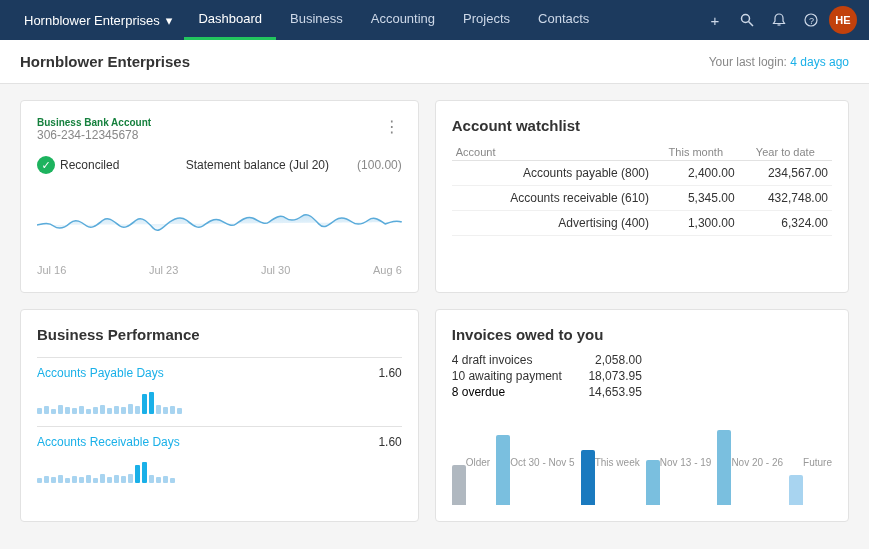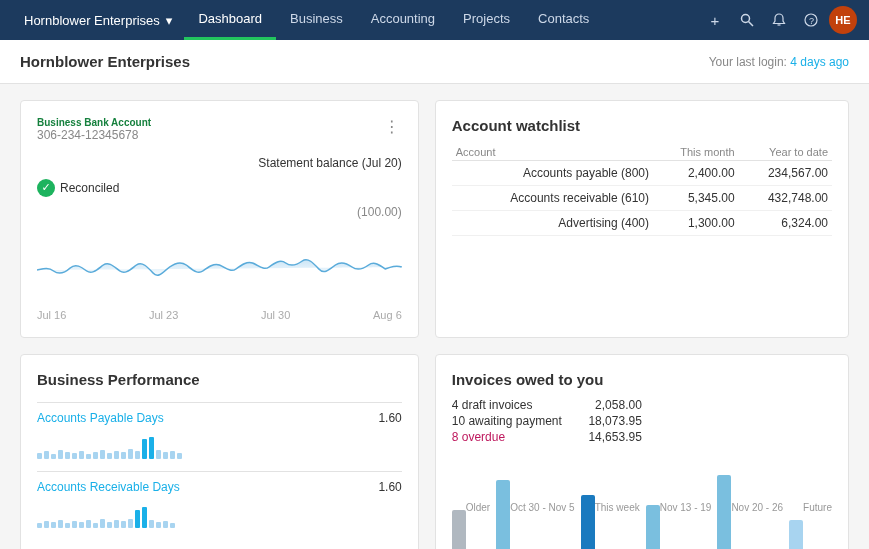--- a/index.html
+++ b/index.html
@@ -83,41 +83,41 @@
       display: flex; align-items: center; gap: 5px;
       font-size: 12px; color: #333;
     }
     .reconcile-badge .check-icon {
       width: 18px; height: 18px; border-radius: 50%;
       background: #1db35e; color: #fff;
       display: flex; align-items: center; justify-content: center;
       font-size: 11px;
     }
     .statement-info {
-      display: flex; align-items: flex-end; gap: 35px;
-      font-size: 12px; color: #888; flex-direction: column;
+      display: flex; align-items: center; gap: 28px;
+      font-size: 12px; color: #888;
     }
     .statement-balance { color: #333; font-size: 12px; }
 
     
     .chart-area {
       height: 80px; position: relative; overflow: hidden;
       margin-bottom: 4px;
     }
     .chart-svg { width: 100%; height: 100%; }
     .chart-labels {
       display: flex; justify-content: space-between;
       font-size: 11px; color: #aaa; margin-top: 2px;
     }
 
     
     .watchlist-card .card-title { font-size: 15px; font-weight: 600; color: #333; margin-bottom: 10px; }
     .watchlist-table { width: 100%; border-collapse: collapse; }
     .watchlist-table thead tr th {
-      text-align: right; font-size: 11px; color: #888;
+      text-align: center; font-size: 11px; color: #888;
       padding: 2px 4px; border-bottom: 1px solid #e2e2e2;
       font-weight: 400;
     }
     .watchlist-table thead tr th:first-child { text-align: left; }
     .watchlist-table tbody tr td {
       text-align: right; font-size: 12px; color: #333;
       padding: 5px 4px;
     }
     .watchlist-table tbody tr td:first-child { text-align: right; }
     .watchlist-table tbody tr { border-bottom: 1px solid #f0f0f0; }
@@ -138,21 +138,21 @@
       display: flex; gap: 16px; margin-bottom: 14px; align-items: flex-start;
     }
     .new-invoice-btn {
       border: 1px solid #1ab0e8; color: #1ab0e8;
       background: #fff; padding: 7px 14px;
       border-radius: 3px; font-size: 12px; cursor: pointer;
       white-space: nowrap;
     }
     .invoice-stats { font-size: 12px; color: #333; }
     .invoice-stats .stat-row { display: flex; justify-content: space-between; gap: 20px; margin-bottom: 2px; }
-    .invoice-stats .overdue { color: #be185d; }
+    .invoice-stats .overdue { color: #000000; }
     .invoice-stat-amount { text-align: right; min-width: 60px; }
 
     .bar-chart-wrapper { margin-top: 6px; }
     .bar-chart-with-labels {
       display: flex; align-items: flex-end;
       padding: 0 0px; gap: 6px;
     }
     .bc-group { flex: 1; display: flex; align-items: center; }
     .bc-bars { display: flex; gap: 3px; align-items: flex-end; height: 90px; }
     .bc-bar { border-radius: 2px 2px 0 0; width: 14px; }

